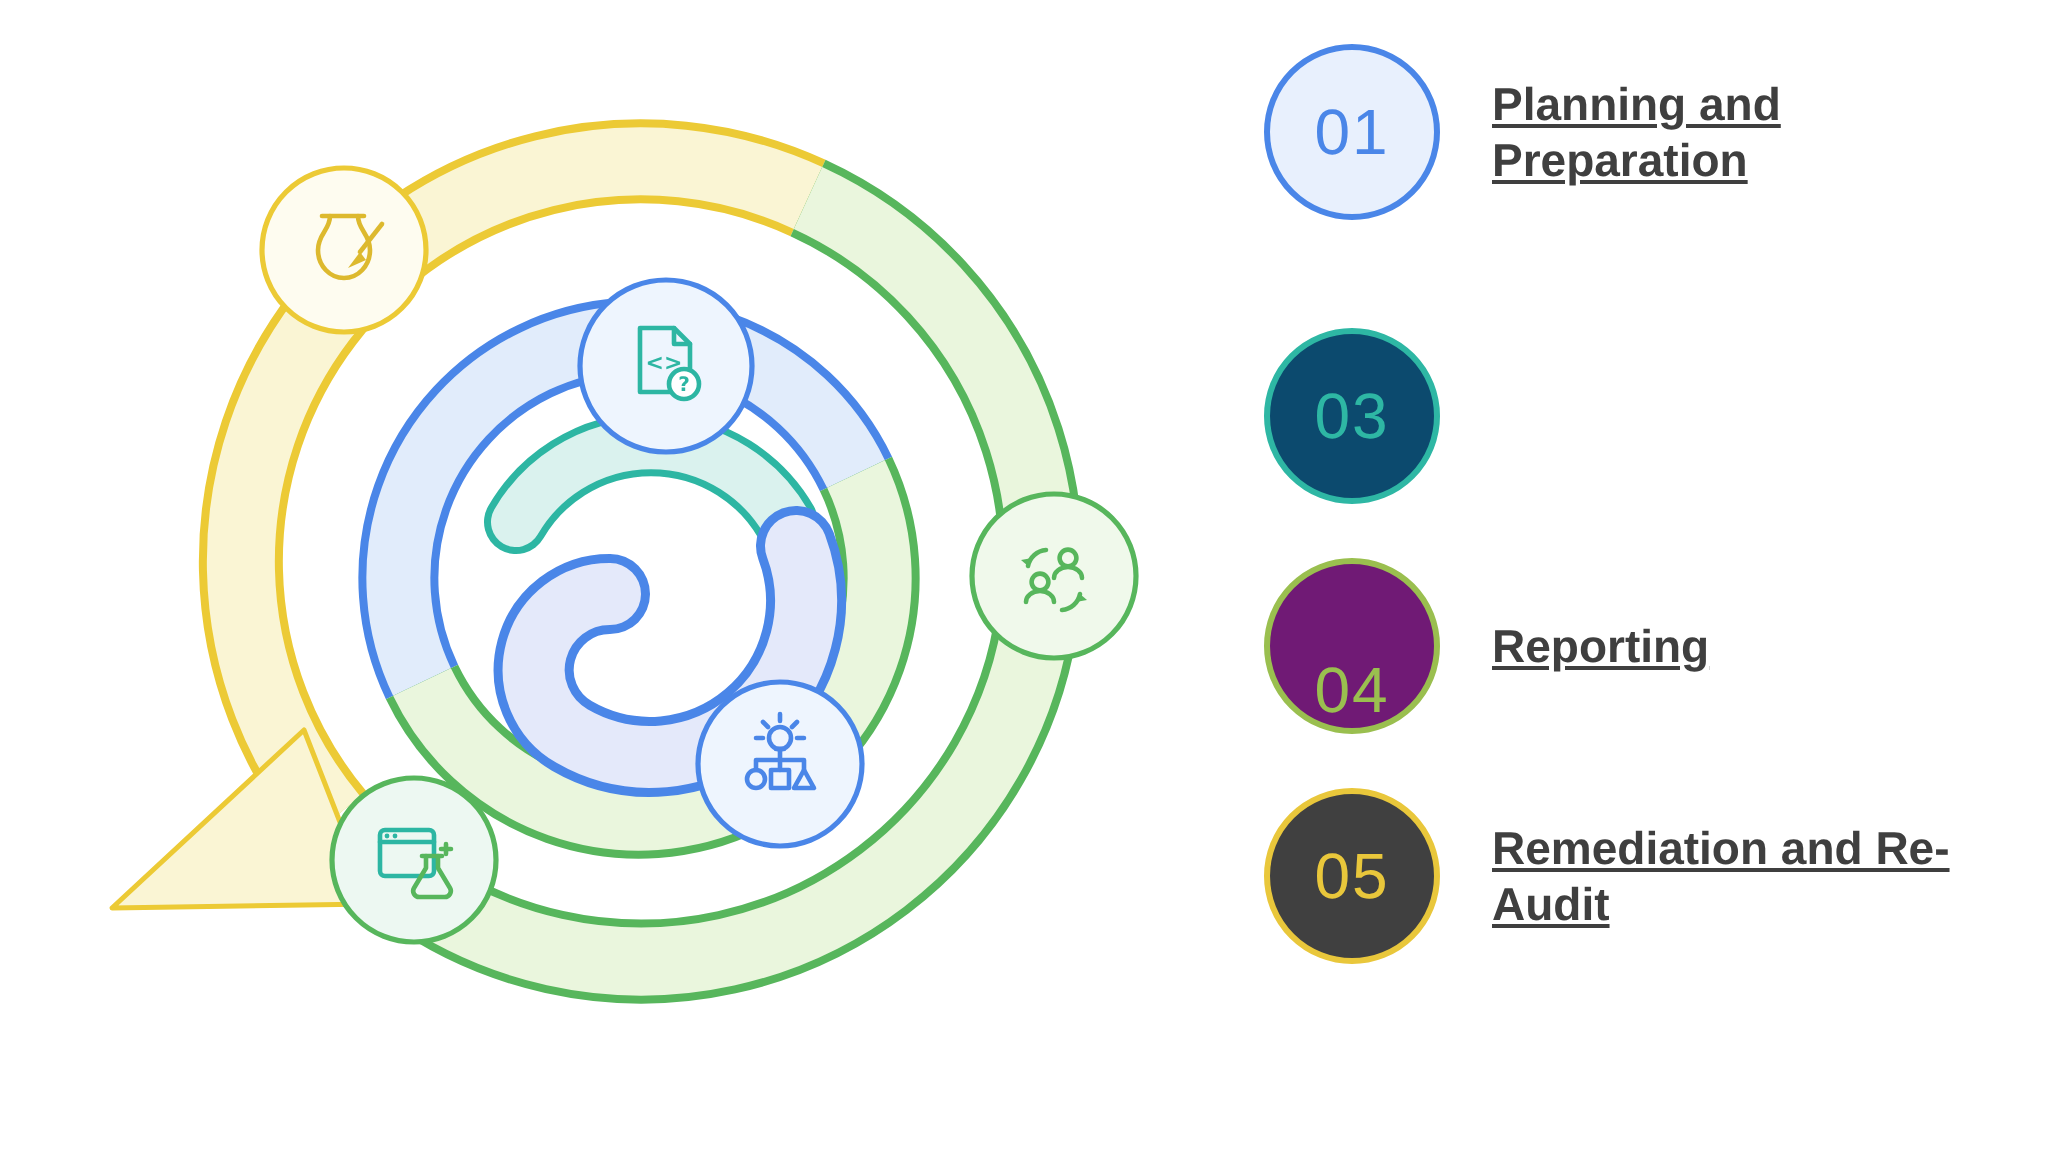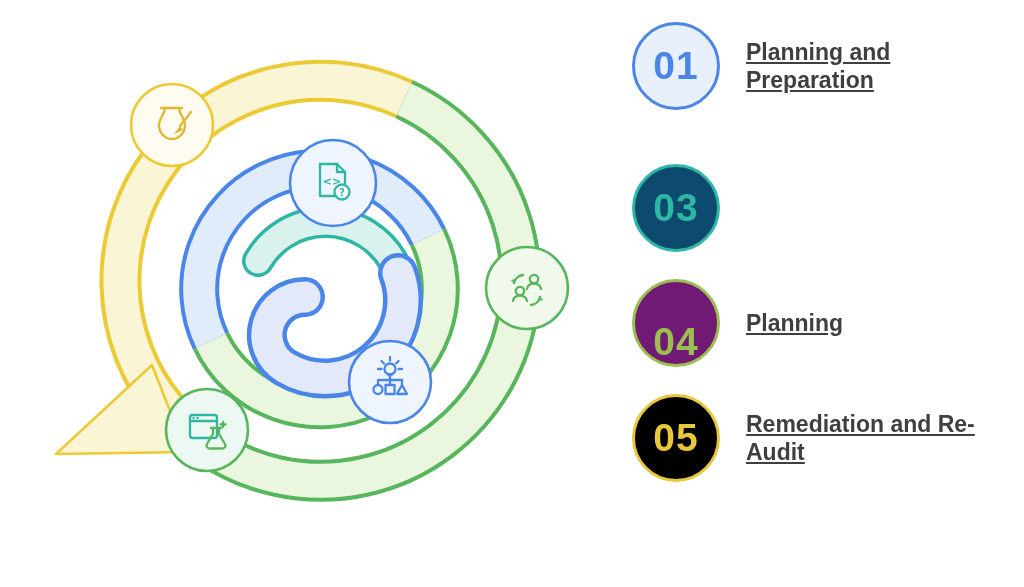--- a/index.html
+++ b/index.html
@@ -27,21 +27,21 @@
   }
   .icon .fill{fill:currentColor;stroke:none;}
   .icon .badge-circle{fill:#ffffff;stroke:currentColor;}
   .icon text{fill:currentColor;stroke:none;font-family:"DejaVu Sans", sans-serif;font-weight:bold;}
   
   .steps{position:absolute;left:632px;top:22px;display:flex;flex-direction:column;gap:27px;}
   .step-row{display:flex;align-items:center;gap:26px;}
   .step-circle{
     width:88px;height:88px;border-radius:50%;border:3px solid #737373;box-sizing:border-box;
     display:flex;align-items:center;justify-content:center;flex:0 0 auto;
-    font-size:39px;font-weight:700;letter-spacing:1px;
+    font-size:32px;font-weight:400;letter-spacing:1px;
   }
   .step-label{
     width:252px;font-size:23px;line-height:1.22;font-weight:700;color:#3f3f3f;text-decoration:underline;
   }
 </style>
 </head>
 <body>
 
 <div class="canvas">
 
@@ -138,24 +138,24 @@
     <div class="step-row">
       <div class="step-circle" style="border-color: rgb(46, 183, 164); color: rgb(46, 183, 164); background-color: #0c4a6e;">
         <span>03</span>
       </div>
     </div>
 
     <div class="step-row">
       <div class="step-circle" style="border-color: rgb(154, 191, 79); color: rgb(154, 191, 79); background-color: #701a75; align-items: flex-end;">
         <span>04</span>
       </div>
-      <div class="step-label">Planning</div>
+      <div class="step-label">Reporting</div>
     </div>
 
     <div class="step-row">
-      <div class="step-circle" style="border-color: rgb(233, 199, 59); color: rgb(233, 199, 59); background-color: #000000;">
+      <div class="step-circle" style="border-color: rgb(233, 199, 59); color: rgb(233, 199, 59); background-color: #404040;">
         <span>05</span>
       </div>
       <div class="step-label">Remediation and Re-Audit</div>
     </div>
 
   </div>
 </div>
 
 </body></html>

